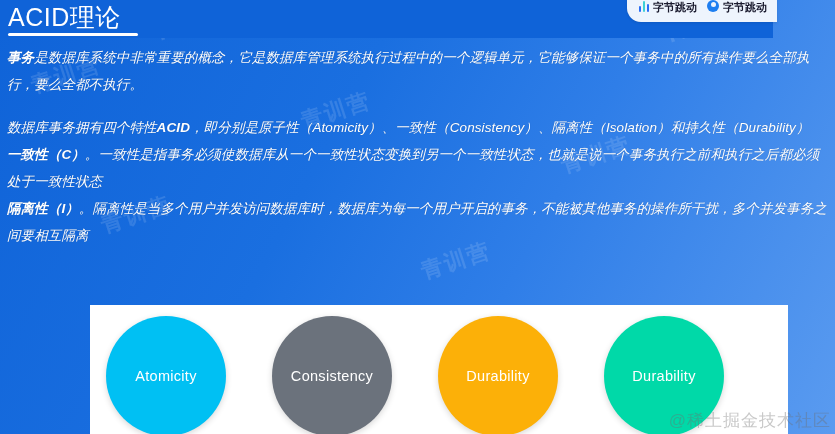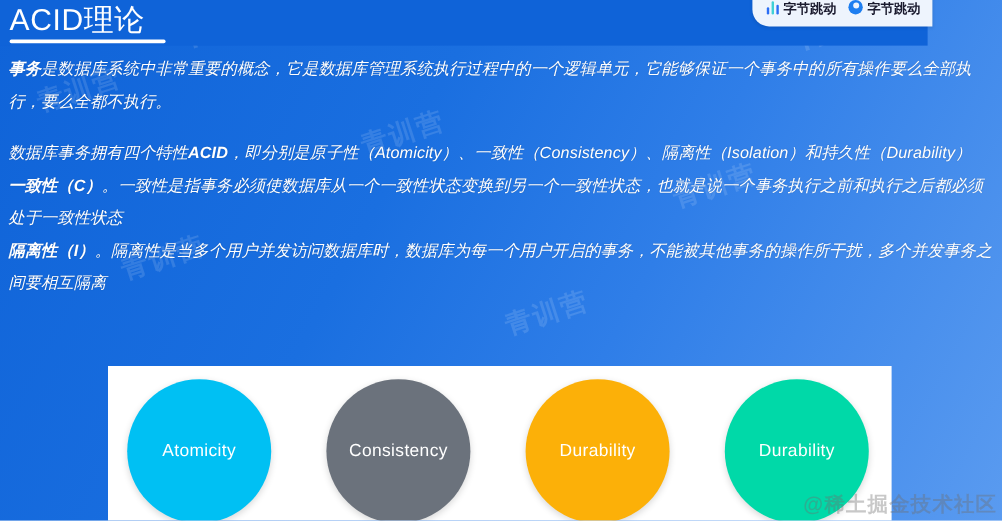--- a/index.html
+++ b/index.html
@@ -138,20 +138,21 @@
   
   .diagram-panel {
     position: absolute;
     left: 90px;
     top: 305px;
     width: 653px;
     height: 129px;
     background: #ffffff;
     z-index: 6;
     overflow: hidden;
+    padding-left: 45px;
   }
   .circles {
     position: absolute;
     left: 0; top: 0;
     width: 653px;
     height: 129px;
   }
   .circle {
     position: absolute;
     width: 120px;
@@ -169,21 +170,21 @@
   .circle.c1 { left: 16px;  }
   .circle.c2 { left: 182px; }
   .circle.c3 { left: 348px; }
   .circle.c4 { left: 514px; }
 
   .panel-wm {
     position: absolute;
     right: 4px;
     bottom: 2px;
     font-size: 17px;
-    font-weight: 700;
+    font-weight: 400;
     color: rgba(110,110,110,0.38);
     letter-spacing: 1px;
     white-space: nowrap;
     z-index: 8;
   }
 </style>
 </head>
 <body>
 
 <div class="slide">

